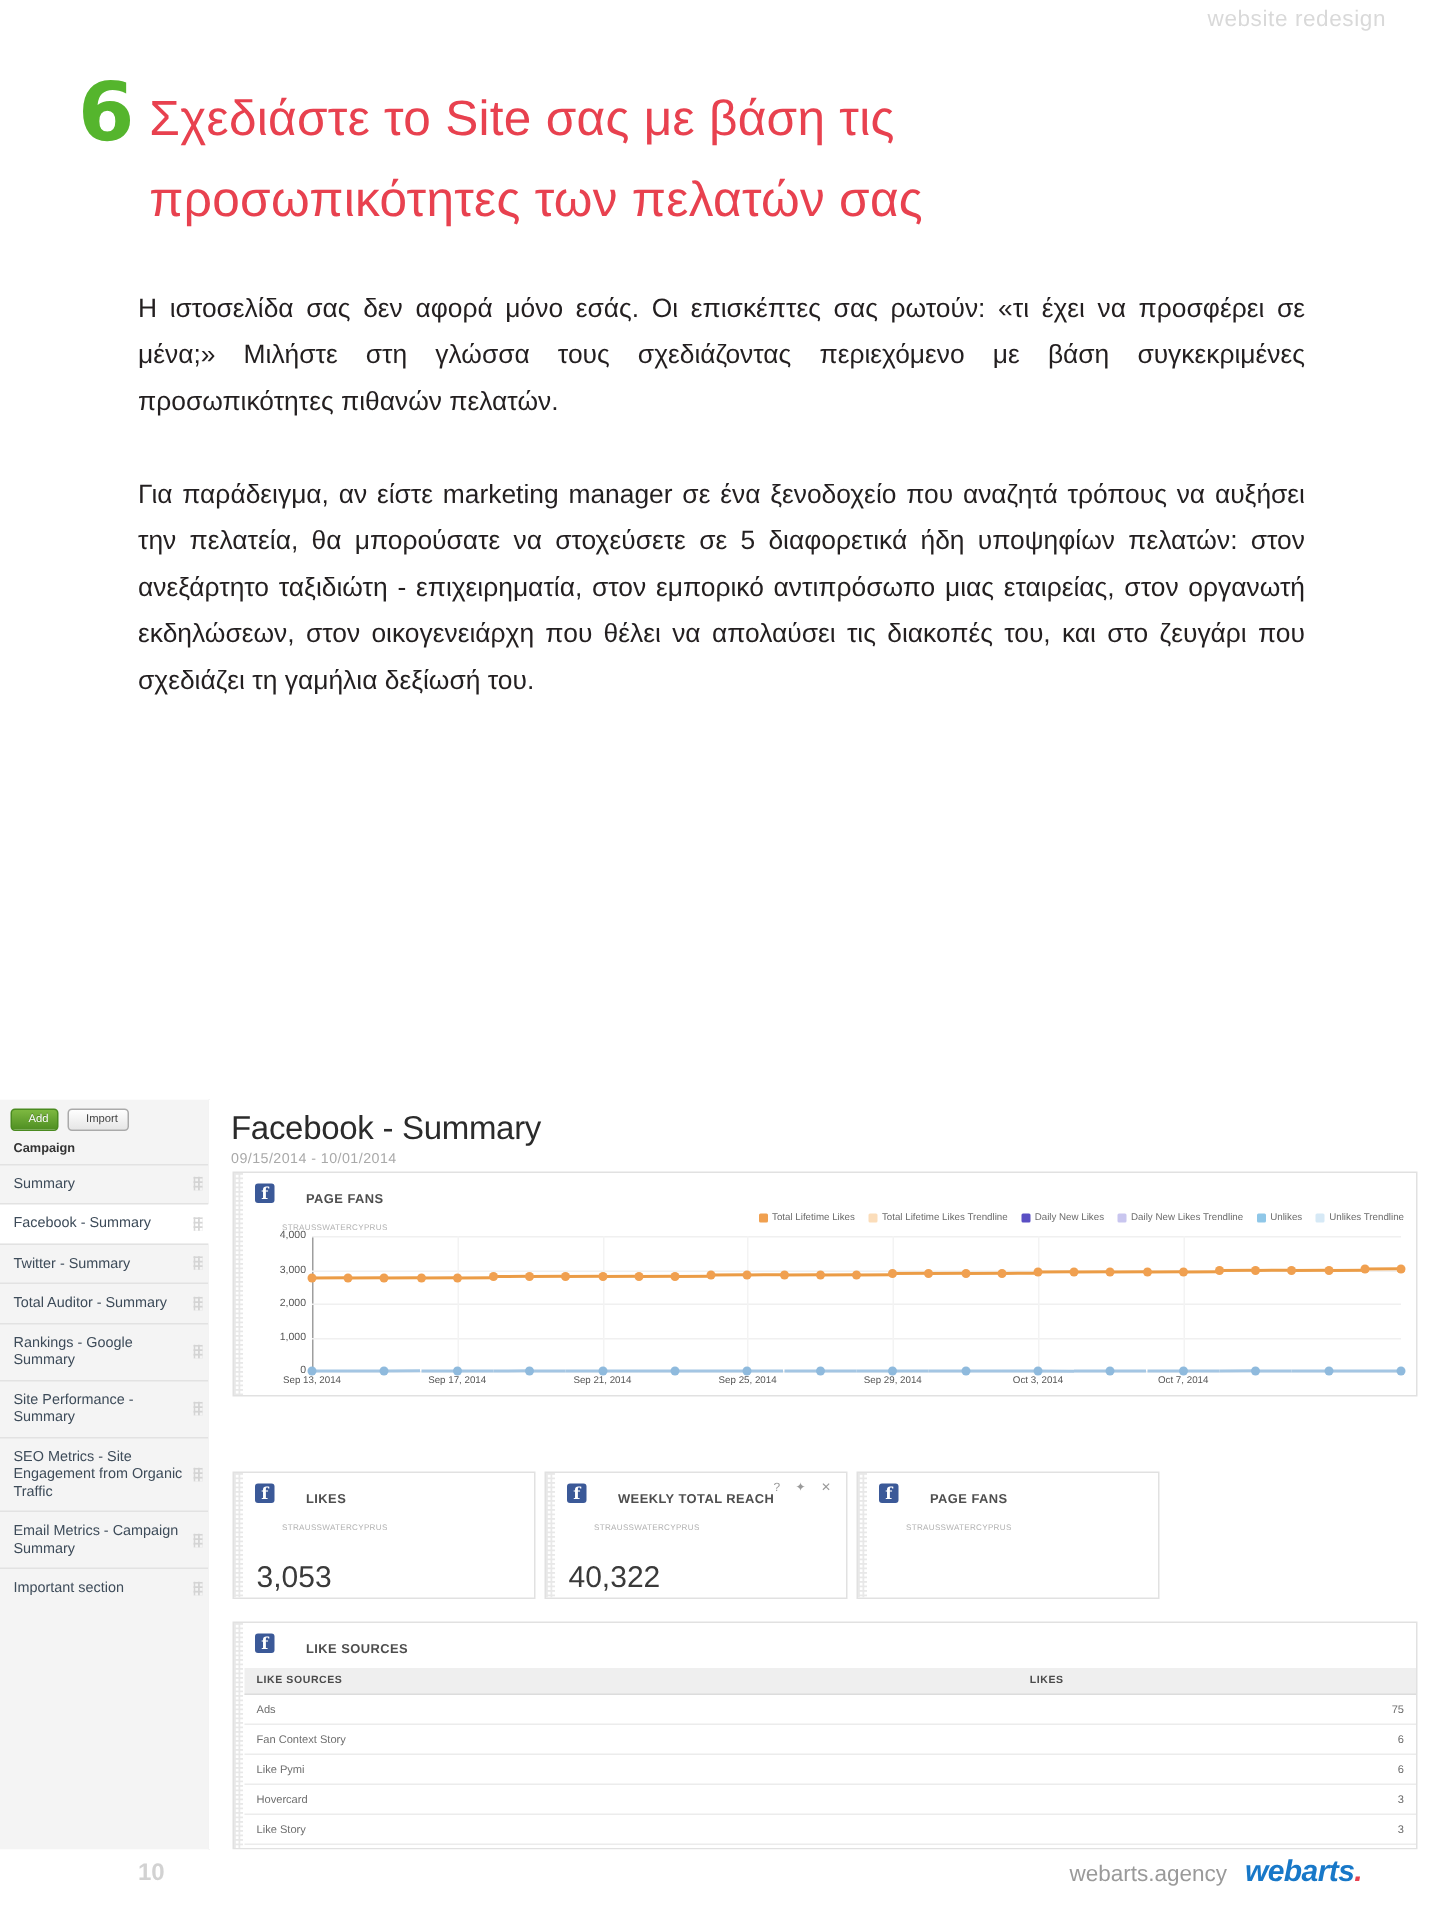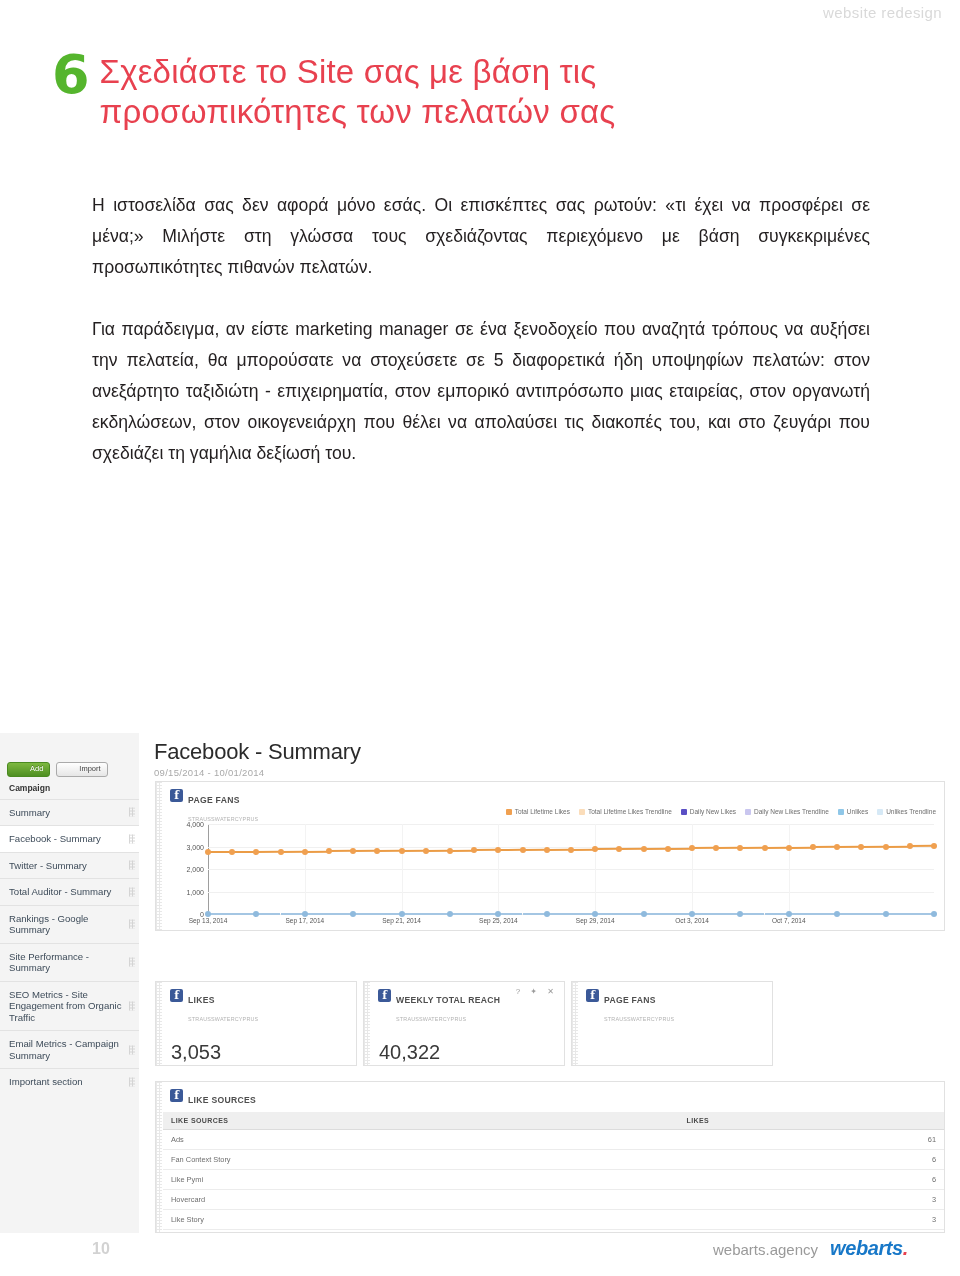--- a/index.html
+++ b/index.html
@@ -13,21 +13,21 @@
     position: relative;
     font-family: "Liberation Sans", sans-serif;
     color: #231f20;
     overflow: hidden;
   }
 
   
   .doc-header {
     position: absolute;
     top: 4px;
-    right: 18px;
+    right: 36px;
     font-size: 15px;
     letter-spacing: .4px;
     color: #d9d9d9;
   }
 
   
   .title-block {
     position: absolute;
     left: 52px;
     top: 52px;
@@ -40,21 +40,21 @@
   .step-number {
     font-size: 54px;
     line-height: 46px;
     font-weight: bold;
     color: #55b52d;
     margin-right: 10px;
     font-family: "DejaVu Sans", sans-serif;
   }
   .title-text {
     font-size: 33px;
-    line-height: 40px;
+    line-height: 54px;
     color: #e8414f;
     font-weight: 300;
     letter-spacing: .2px;
     max-width: 660px;
   }
 
   
   .body-copy {
     position: absolute;
     left: 92px;
@@ -97,27 +97,26 @@
     border-right: 1px solid #d7d7d7;
   }
   .sb-tools {
     padding: 6px 7px 2px 7px;
     display: flex;
     gap: 6px;
     align-items: center;
   }
   .btn {
     font-size: 7.5px;
-    padding: 2px 6px 3px 22px;
+    padding: 2px 6px 3px 11px;
     border-radius: 3px;
     border: 1px solid #aaa;
     line-height: 1;
     color: #444;
     background: linear-gradient(#fefefe,#e6e6e6);
-    margin-top: 23px;
   }
   .btn.green {
     color: #fff;
     border-color: #4a8a20;
     background: linear-gradient(#7db840,#4f8f22);
     text-shadow: 0 -1px 0 rgba(0,0,0,.3);
   }
   .sb-head {
     font-size: 8.5px;
     font-weight: bold;
@@ -205,20 +204,21 @@
     line-height: 13px;
     text-align: center;
     flex: none;
   }
   .p-title {
     font-size: 8.6px;
     font-weight: bold;
     color: #4e4e4e;
     letter-spacing: .3px;
     line-height: 9px;
+    margin-left: 16px;
   }
   .p-acct {
     font-size: 5.4px;
     color: #b2b2b2;
     letter-spacing: .2px;
     line-height: 7px;
   }
   .p-tools {
     position: absolute;
     right: 6px; top: 5px;
@@ -671,21 +671,21 @@
     <table class="tbl">
       <thead>
         <tr>
           <th class="col-src">LIKE SOURCES</th>
           <th class="num">LIKES</th>
         </tr>
       </thead>
       <tbody id="ls-body">
             <tr>
               <td>Ads</td>
-              <td class="num">61</td>
+              <td class="num">75</td>
             </tr>
             <tr>
               <td>Fan Context Story</td>
               <td class="num">6</td>
             </tr>
             <tr>
               <td>Like Pymi</td>
               <td class="num">6</td>
             </tr>
             <tr>

